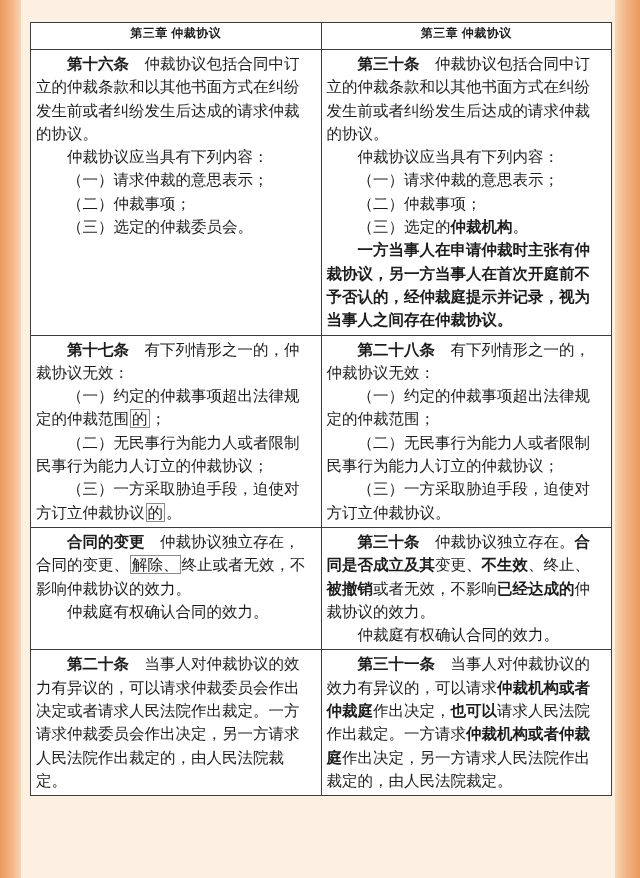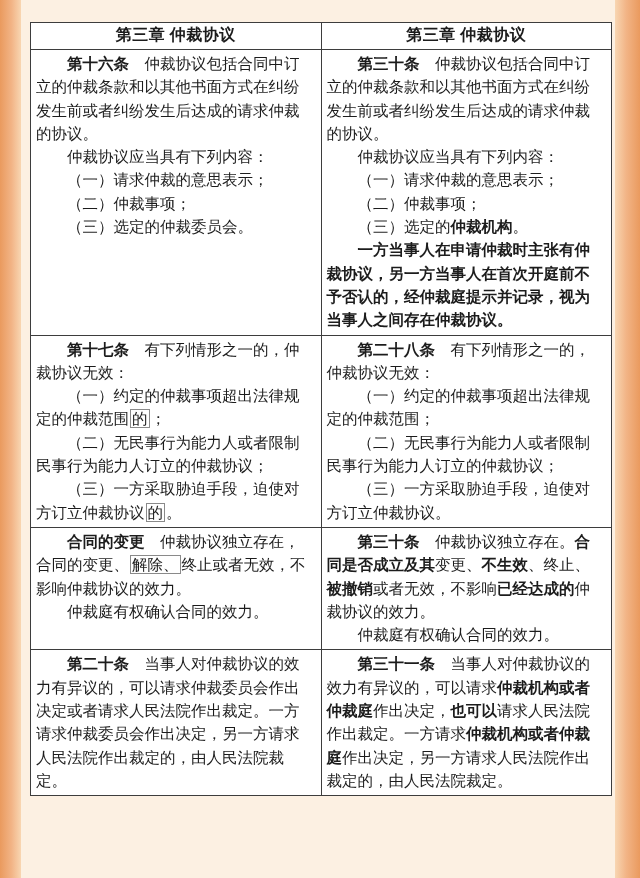--- a/index.html
+++ b/index.html
@@ -20,21 +20,21 @@
   }
   .stripe{position:absolute;top:0;height:100%;}
   .stripe-left{left:0;width:21px;background:linear-gradient(to right,var(--stripe-dark),var(--stripe-mid) 55%,var(--stripe-light));}
   .stripe-right{right:0;width:25px;background:linear-gradient(to left,var(--stripe-dark),var(--stripe-mid) 55%,var(--stripe-light));}
   table.compare{
     position:absolute;left:30px;top:22px;width:582px;
     border-collapse:collapse;background:var(--table-bg);table-layout:fixed;
   }
   th,td{border:1px solid var(--border);vertical-align:top;}
   th{
-    height:22px;font-size:16px;font-weight:bold;text-align:center;
+    height:22px;font-size:12px;font-weight:bold;text-align:center;
     padding:2px 0;letter-spacing:0.5px;
   }
   td{padding:2px 6px 3px 5px;font-size:15.5px;line-height:23.3px;}
   tbody tr:nth-child(1) td{height:249px;}
   tbody tr:nth-child(2) td{height:177px;margin-left:28px;}
   tbody tr:nth-child(3) td{height:88px;}
   tbody tr:nth-child(4) td{height:88px;}
   tbody tr:nth-child(5) td{height:177px;}
   td p{margin:0;text-indent:2em;}
   .bold{font-weight:bold;}

